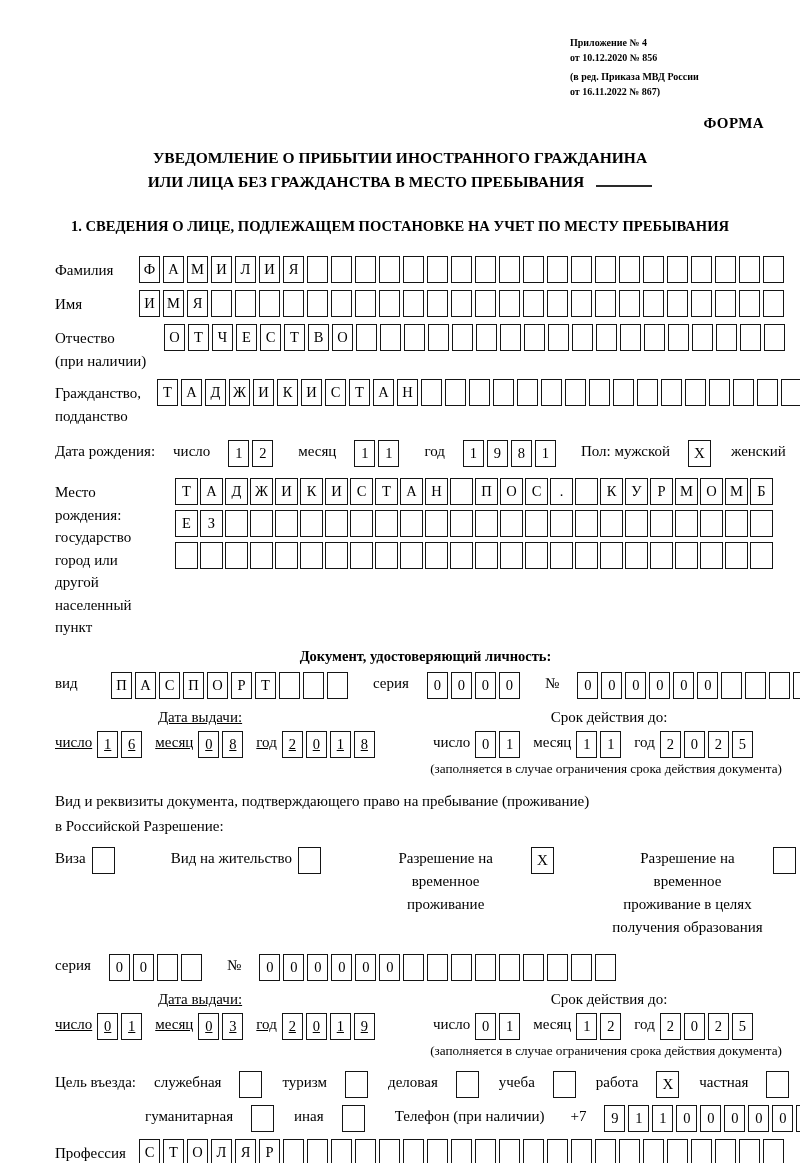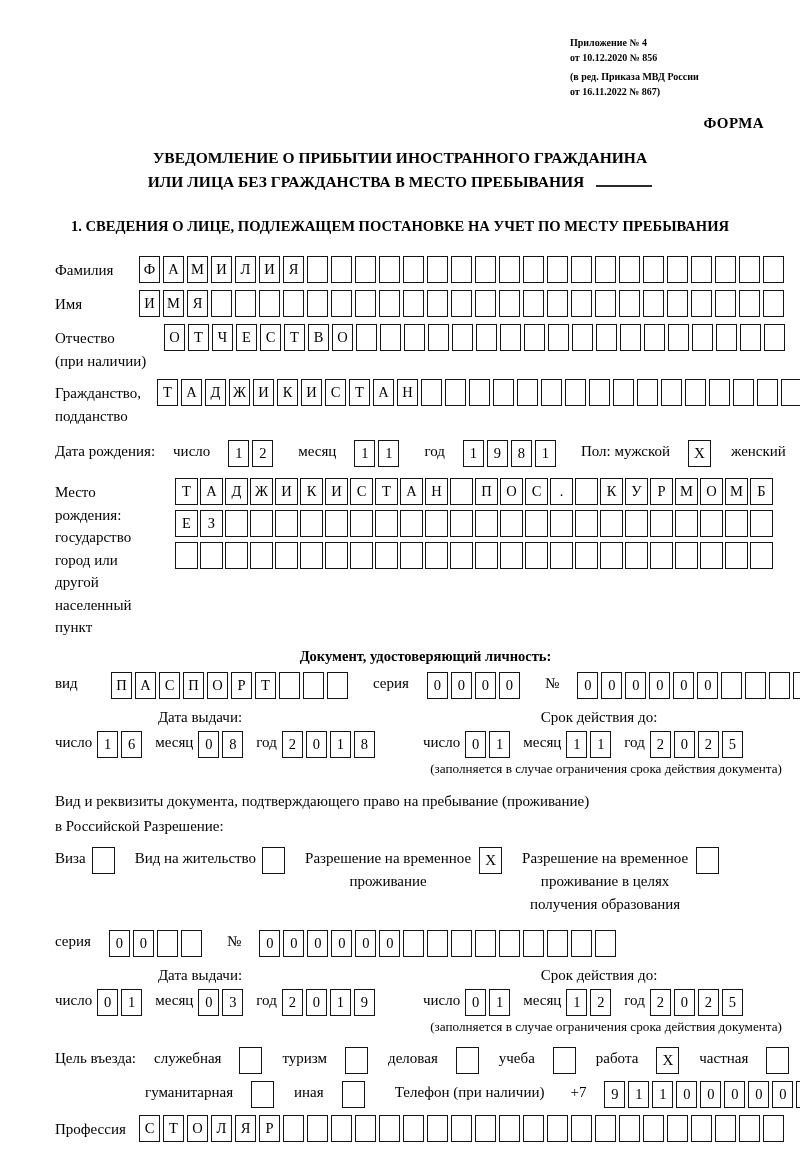--- a/index.html
+++ b/index.html
@@ -37,30 +37,30 @@
   .mlx { margin-left:10px; }
   .cbox {
     width:23px; height:27px; border:1.7px solid #151515; flex:none; display:inline-block;
     text-align:center; line-height:24px; font-size:15px; margin-right:8px;
   }
 
   .docheading { text-align:center; font-weight:bold; font-size:14.5px; margin-top:9px; }
 
   .daterow { display:flex; margin-top:10px; }
   .dgroup { flex:none; }
-  .dg-left { width:352px; }
-  .dg-right { width:352px; margin-left:16px; }
+  .dg-left { width:352px;text-decoration:underline; }
+  .dg-right { width:352px; margin-left:26px; }
   .dcap { text-align:center; font-size:15px; margin-bottom:5px; }
   .dfields { display:flex; align-items:flex-start; }
   .dfields .inlbl { margin-right:5px; }
   .note { font-size:13.2px; text-align:right; padding-right:14px; margin-top:3px; }
 
   .introline { font-size:15px; margin-top:12px; line-height:1.7; }
 
-  .optrow { display:flex; align-items:flex-start; margin-top:7px; }
+  .optrow { display:flex; align-items:flex-start; margin-top:7px;gap:36px; }
   .optitem { display:flex; align-items:flex-start; margin-right:12px; }
   .optlines { text-align:center; font-size:15px; line-height:1.55; margin-right:8px; }
 
   .purpose2 { padding-left:90px; }
 </style>
 </head>
 <body>
 
 <div class="page">
 

